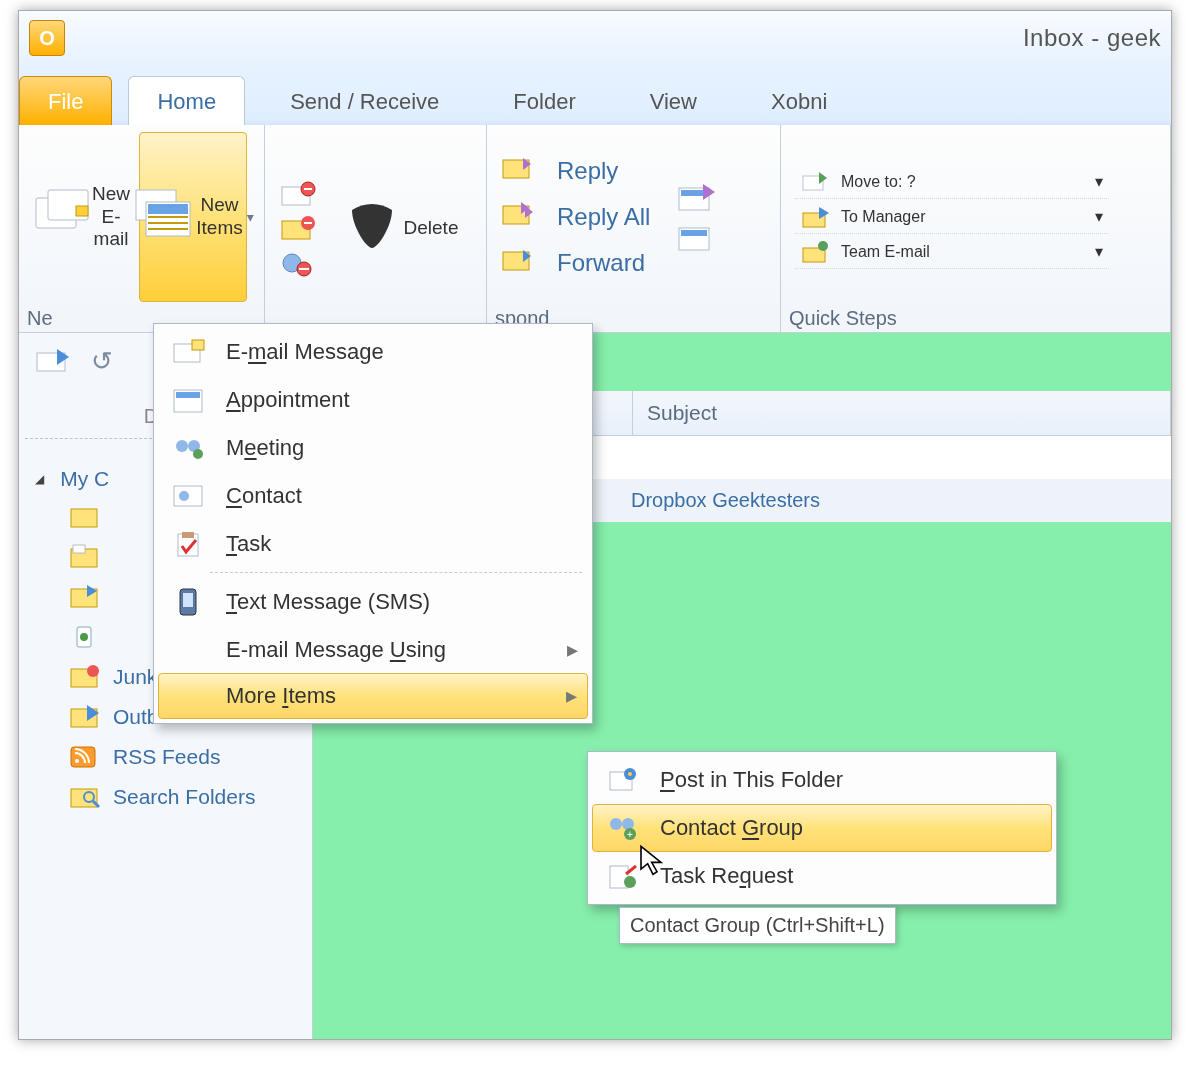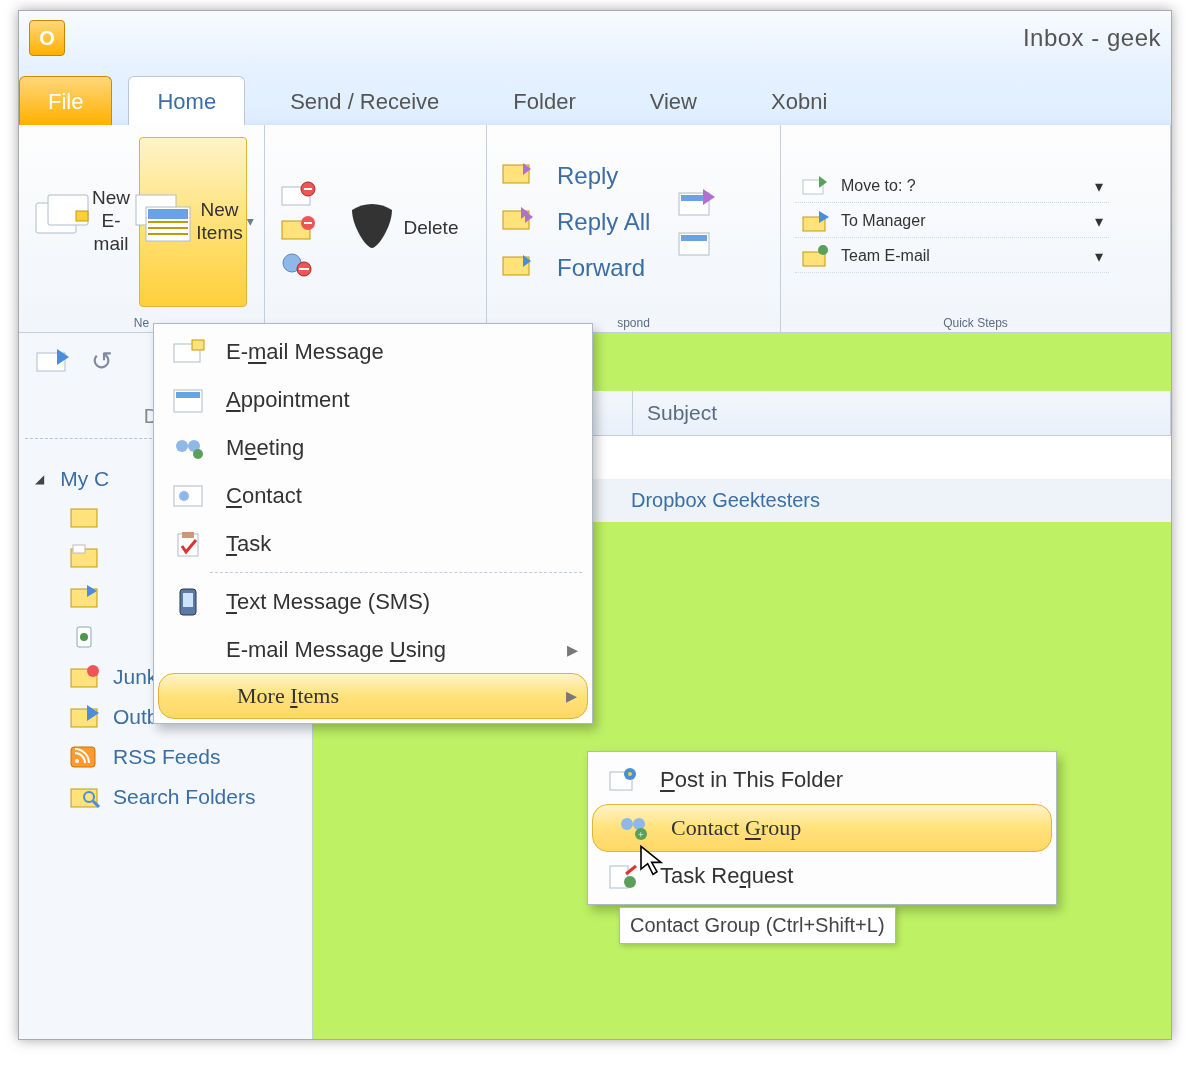--- a/index.html
+++ b/index.html
@@ -90,23 +90,23 @@
     align-items: stretch;
   }
   .rgroup {
     border-right: 1px solid #c2cfdf;
     display: flex;
     flex-direction: column;
     padding: 4px 8px 2px 8px;
   }
   .rgroup .body { flex:1; display:flex; align-items:center; gap:4px; }
   .rgroup .caption {
-    text-align: center;
+    text-align: left;
     color: #5b6c82;
-    font-size: 12px;
+    font-size: 20px;
     padding: 2px 0 0 0;
   }
   .bigbtn {
     display:flex; flex-direction:row; align-items:center; justify-content:center;
     width: 108px; height: 170px;
     border: 1px solid transparent; border-radius: 4px;
     padding: 6px 2px; text-align:center; line-height:1.2;
   }
   .bigbtn.selected {
     background: linear-gradient(#fff3c8,#ffe27a 50%,#ffcf3a);
@@ -133,21 +133,21 @@
     position: relative;
   }
   .nav-tools { display:flex; gap:14px; align-items:center; padding:4px 6px 14px 10px;}
   .drag-hdr { text-align:center; color:#888; font-size:20px; padding:14px 0 10px; border-bottom:1px dashed #b8c2d0;}
   .tree { margin-top:22px; }
   .tree .node { display:flex; align-items:center; gap:10px; padding:6px 4px 6px 10px; font-size:21px; color:#3a6ea5;}
   .tree .node.parent::before{content:"◢"; font-size:12px; color:#444; margin-right:6px;}
   .tree .child{ padding-left:44px; }
   .foldico{ width:34px; height:28px; }
 
-  .listpane { flex:1; background:#bef264; position:relative; }
+  .listpane { flex:1; background:#86efac; position:relative; }
   .list-hdr { display:flex; border-bottom:1px solid #c2cfdf; background:linear-gradient(#f3f7fc,#e8f0fa); }
   .list-hdr .col{ padding:10px 14px; font-size:21px; color:#5b6c82; border-right:1px solid #c2cfdf; }
   .grouprow { padding:10px 18px; font-weight:600; color:#444; font-size:20px; background:#fff;}
   .datarow { display:flex; background:#eef3f9; padding:10px 18px; font-size:20px; color:#3a6ea5;}
   .datestamp { display:flex; align-items:center; gap:10px; padding:14px 18px; color:#444; font-size:21px; font-weight:600;}
   .datestamp::before{content:"◢"; font-size:12px; color:#444;}
   .attach{ margin-left:30px; margin-top:10px;}
 
   
   .menu {
@@ -160,21 +160,21 @@
   }
   .menu .item {
     display:flex; align-items:center; gap:16px;
     padding: 10px 20px 10px 10px;
     font-size: 22px; color:#333;
     position: relative;
   }
   .menu .iconcol{ width:42px; display:flex; justify-content:center;}
   .menu .item.hl{
     background: linear-gradient(#fff3c8,#ffe27a 50%,#ffd767);
-    border:1px solid #e0b437; border-radius:16px; padding:9px 19px 9px 20px;font-family:Liberation Serif, serif;
+    border:1px solid #e0b437; border-radius:4px; padding:9px 19px 9px 9px;
   }
   .menu .sep{ border-top:1px dashed #c3ccda; margin:4px 6px 4px 52px;}
   .menu .sub::after{ content:"▸"; position:absolute; right:10px; color:#777;}
   .underline{ text-decoration: underline; text-underline-offset:3px;}
 
   .tooltip{
     position:absolute;
     background:#fff; border:1px solid #aeb9c7; padding:6px 10px;
     font-size:20px; color:#444; box-shadow:2px 2px 6px rgba(0,0,0,.2);
     z-index:30;

